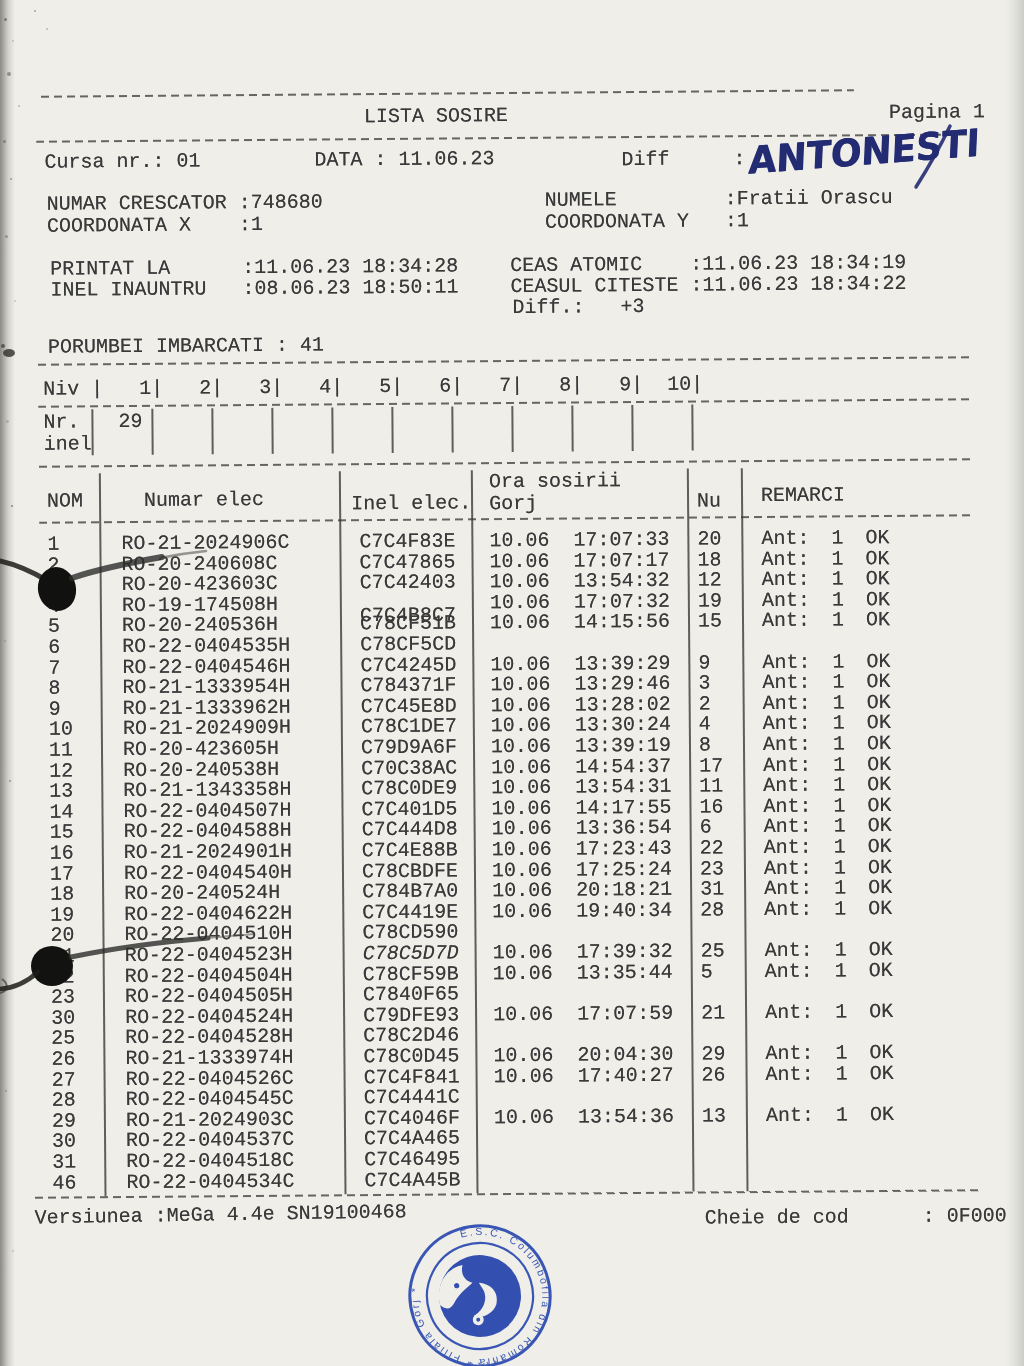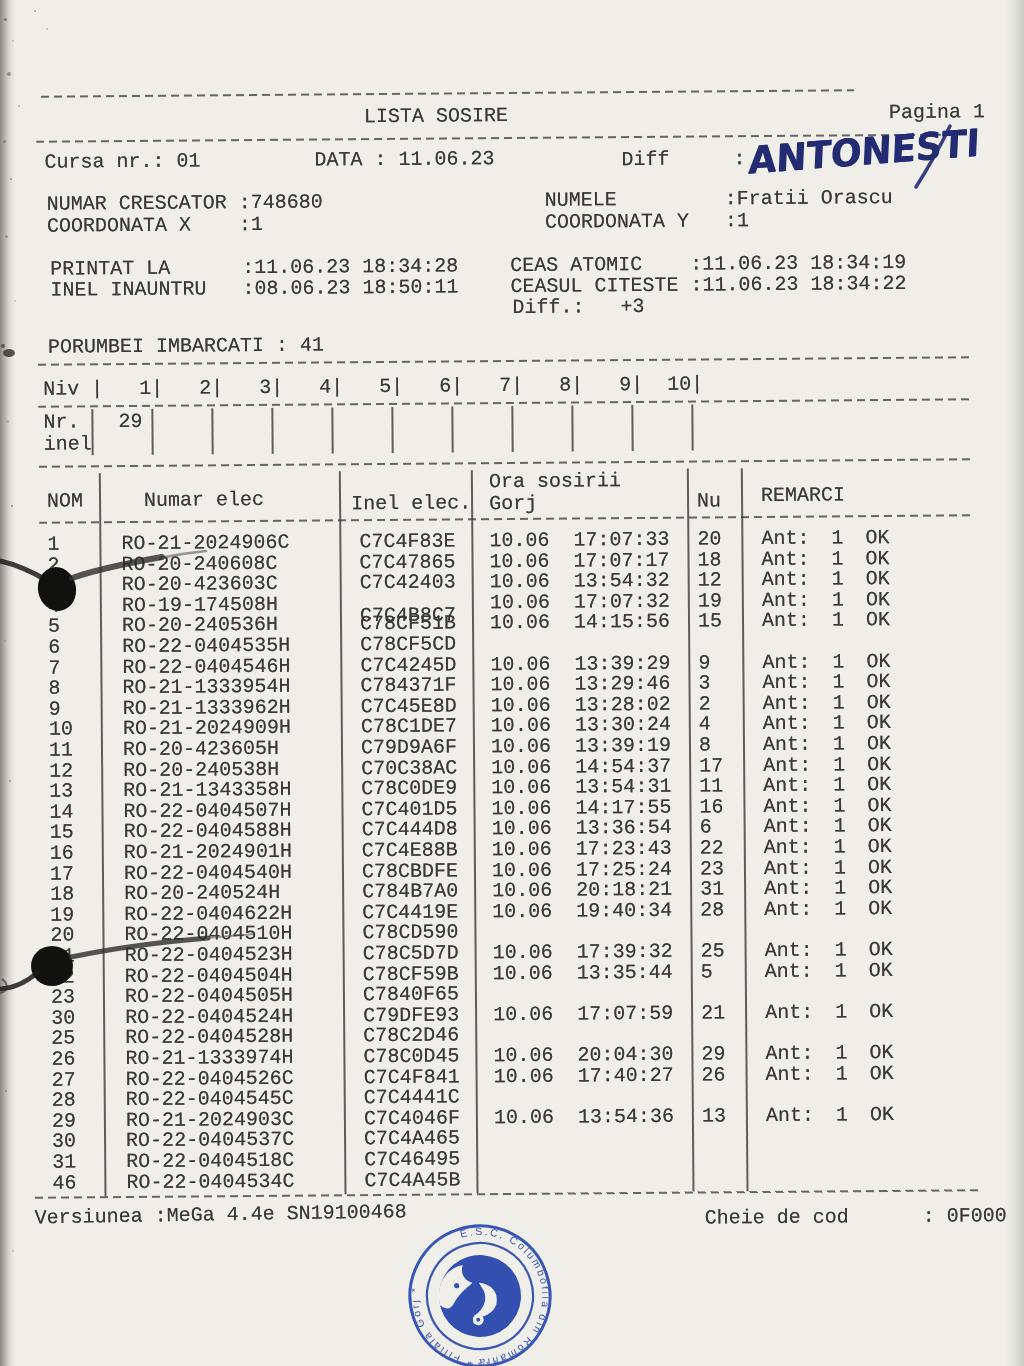--- a/index.html
+++ b/index.html
@@ -259,21 +259,21 @@
           <span class="t " style="left: 18px; top: 0px;">20</span>
           <span class="t " style="left: 92px; top: 0px;">RO-22-0404510H</span>
           <span class="t " style="left: 330px; top: 0px;">C78CD590</span>
           <span class="t c-ora" style="left: 460px; top: 0px;"></span>
           <span class="t " style="left: 668px; top: 0px;"></span>
           <span class="t c-rem" style="left: 732px; top: 0px;"></span>
         </div>
         <div style="position: absolute; left: 30px; top: 943px; width: 950px; height: 21px;">
           <span class="t " style="left: 18px; top: 0px;">21</span>
           <span class="t " style="left: 92px; top: 0px;">RO-22-0404523H</span>
-          <span class="t " style="left: 330px; top: 0px;">C78C5D7D</span>
+          <span class="t " style="left: 330px; top: 0px; font-style: italic;">C78C5D7D</span>
           <span class="t c-ora" style="left: 460px; top: 0px;">10.06 17:39:32</span>
           <span class="t " style="left: 668px; top: 0px;">25</span>
           <span class="t c-rem" style="left: 732px; top: 0px;">Ant: 1 OK</span>
         </div>
         <div style="position: absolute; left: 30px; top: 963.6px; width: 950px; height: 21px;">
           <span class="t " style="left: 18px; top: 0px;">22</span>
           <span class="t " style="left: 92px; top: 0px;">RO-22-0404504H</span>
           <span class="t " style="left: 330px; top: 0px;">C78CF59B</span>
           <span class="t c-ora" style="left: 460px; top: 0px;">10.06 13:35:44</span>
           <span class="t " style="left: 668px; top: 0px;">5</span>

